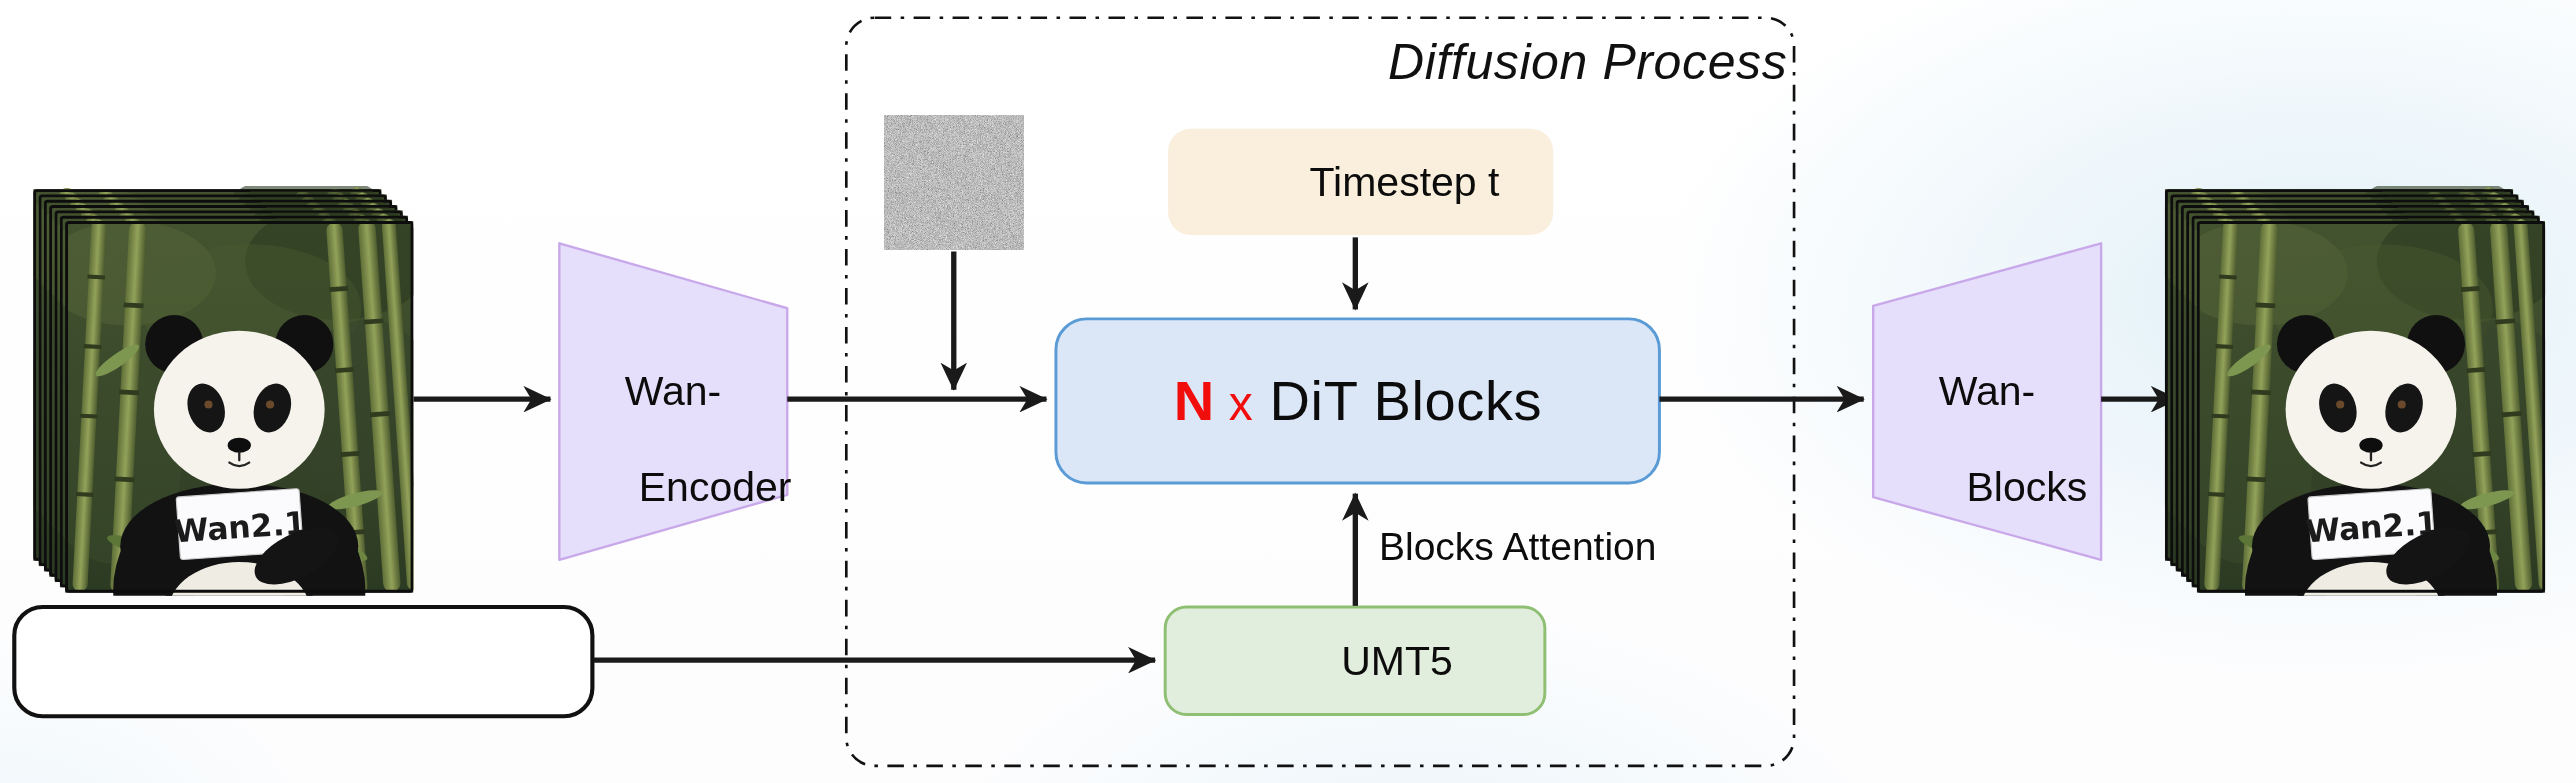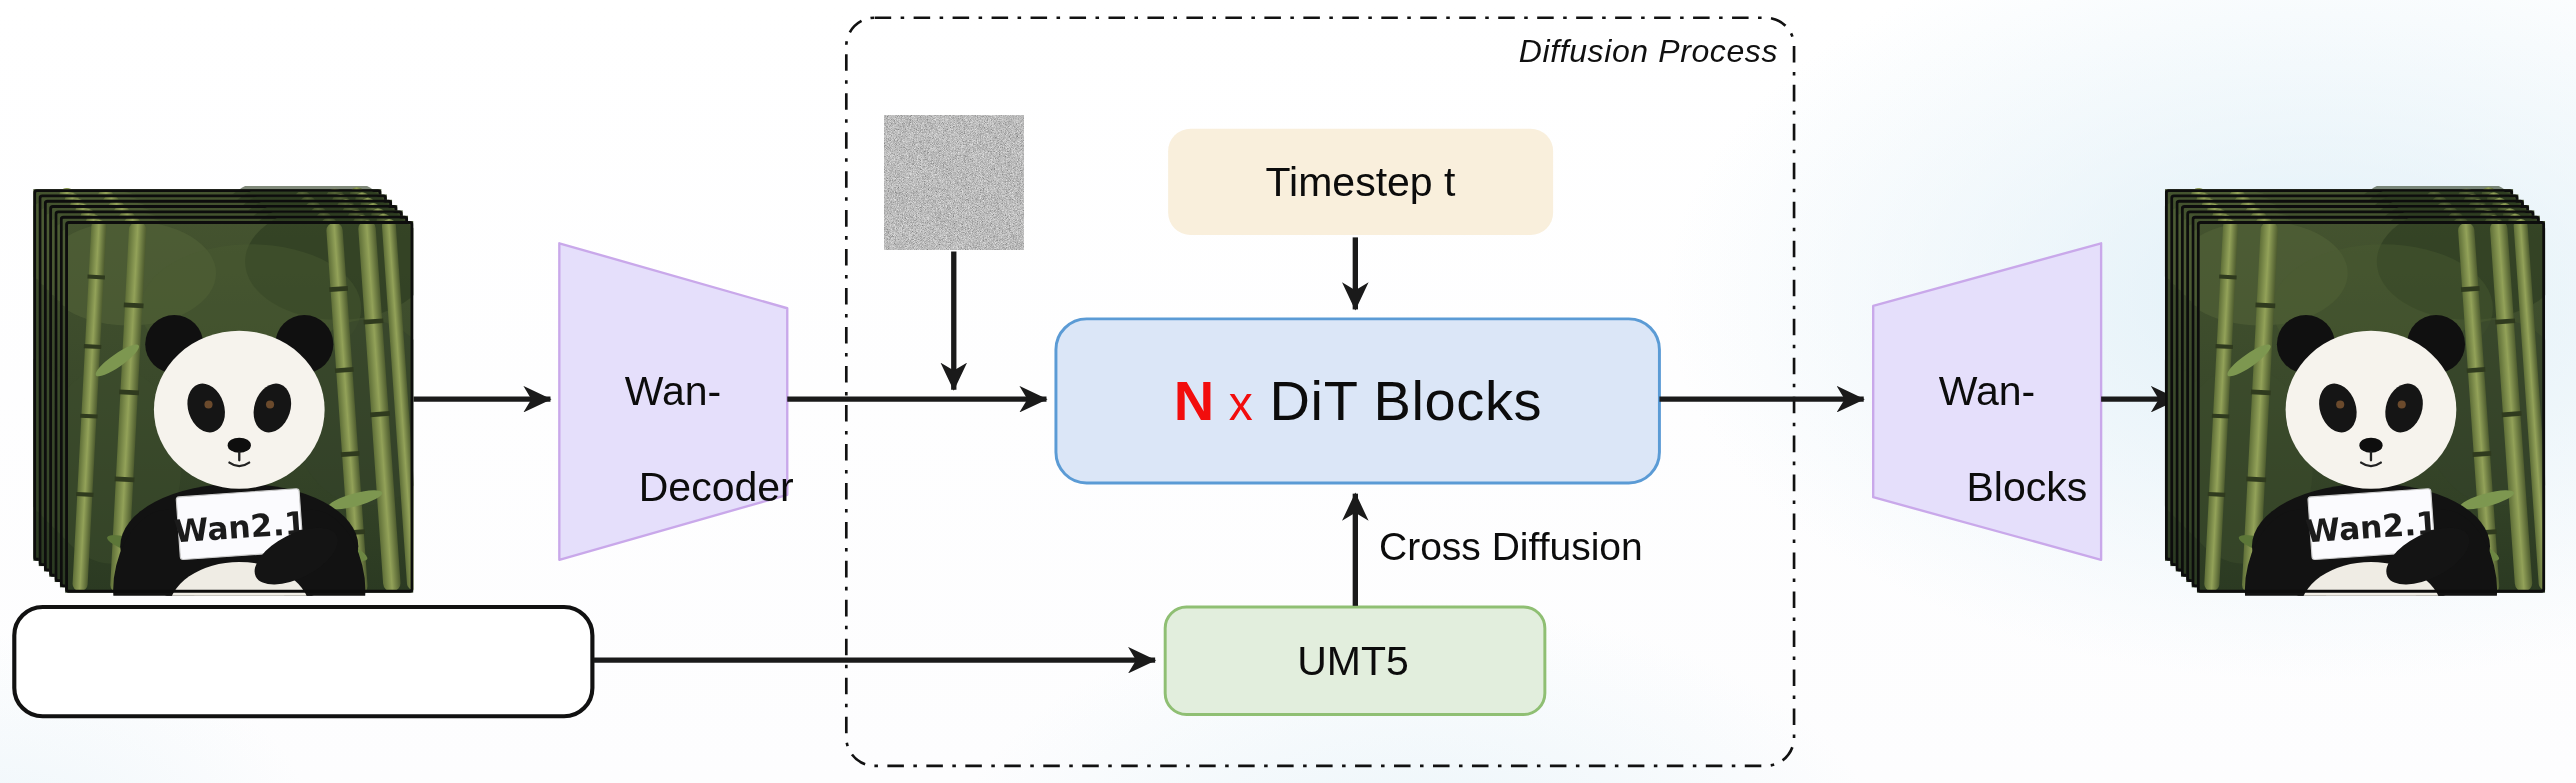--- a/index.html
+++ b/index.html
@@ -12,25 +12,25 @@
     background:
       radial-gradient(1004px 591px at 90% 38%, rgba(219,237,246,0.85), rgba(219,237,246,0) 65%),
       radial-gradient(768px 443px at 55% 112%, rgba(224,240,247,0.65), rgba(224,240,247,0) 62%),
       radial-gradient(531px 354px at 0% 108%, rgba(224,240,247,0.5), rgba(224,240,247,0) 60%),
       linear-gradient(#ffffff,#fdfdfe);
   }
   #scene{position:absolute;left:0;top:0;}
   .txt{position:absolute;color:#0c0c0c;white-space:pre;}
   .center{text-align:center;}
   .title{
-    font-size:32px;font-style:italic;letter-spacing:0.6px;
+    font-size:50px;font-style:italic;letter-spacing:0.6px;
     text-align:right;color:#101010;
   }
   .nodelabel{font-size:41px;line-height:48px;margin-top:16px;}
-  .boxlabel{font-size:41px;line-height:50px;}
+  .boxlabel{font-size:41px;line-height:50px;margin-left:44px;}
   .ditlabel{font-size:56px;line-height:73px;letter-spacing:0.6px;}
   .ditlabel .n{font-weight:bold;color:#f20d0d;}
   .ditlabel .x{color:#f20d0d;font-size:48px;}
   .crosslabel{font-size:39px;line-height:47px;}
   .promptlabel{font-size:32px;line-height:43px;color:#383838;}
 </style>
 </head>
 <body>
 
 <div id="stage">
@@ -171,28 +171,28 @@
       <use href="#pframe" x="27" y="27" width="590" height="640"></use>
       <use href="#pframe" x="36" y="36" width="590" height="640"></use>
       <use href="#pframe" x="45" y="45" width="590" height="640"></use>
       <use href="#pframe" x="54" y="54" width="590" height="640"></use>
     </g>
   </svg>
 
   <div class="txt title" style="left:1388px;top:33px;width:390px;">Diffusion Process</div>
 
   <div class="txt nodelabel center" style="left:559px;top:351px;width:228px;"><span>Wan-</span><br>
-       <span>Decoder</span></div>
+       <span>Encoder</span></div>
 
   <div class="txt nodelabel center" style="left:1873px;top:351px;width:228px;"><span>Wan-</span><br>
        <span>Blocks</span></div>
 
   <div class="txt boxlabel center" style="left:1168px;top:157px;width:385px;">Timestep t</div>
 
   <div class="txt ditlabel center" style="left:1056px;top:364px;width:604px;"><span class="n">N</span><span class="x"> <span>x</span></span><span> DiT Blocks</span></div>
 
   <div class="txt boxlabel center" style="left:1165px;top:636px;width:376px;">UMT5</div>
 
-  <div class="txt crosslabel" style="left:1379px;top:523px;">Cross Diffusion</div>
+  <div class="txt crosslabel" style="left:1379px;top:523px;">Blocks Attention</div>
 
 
 </div>
 
 
 </body></html>

